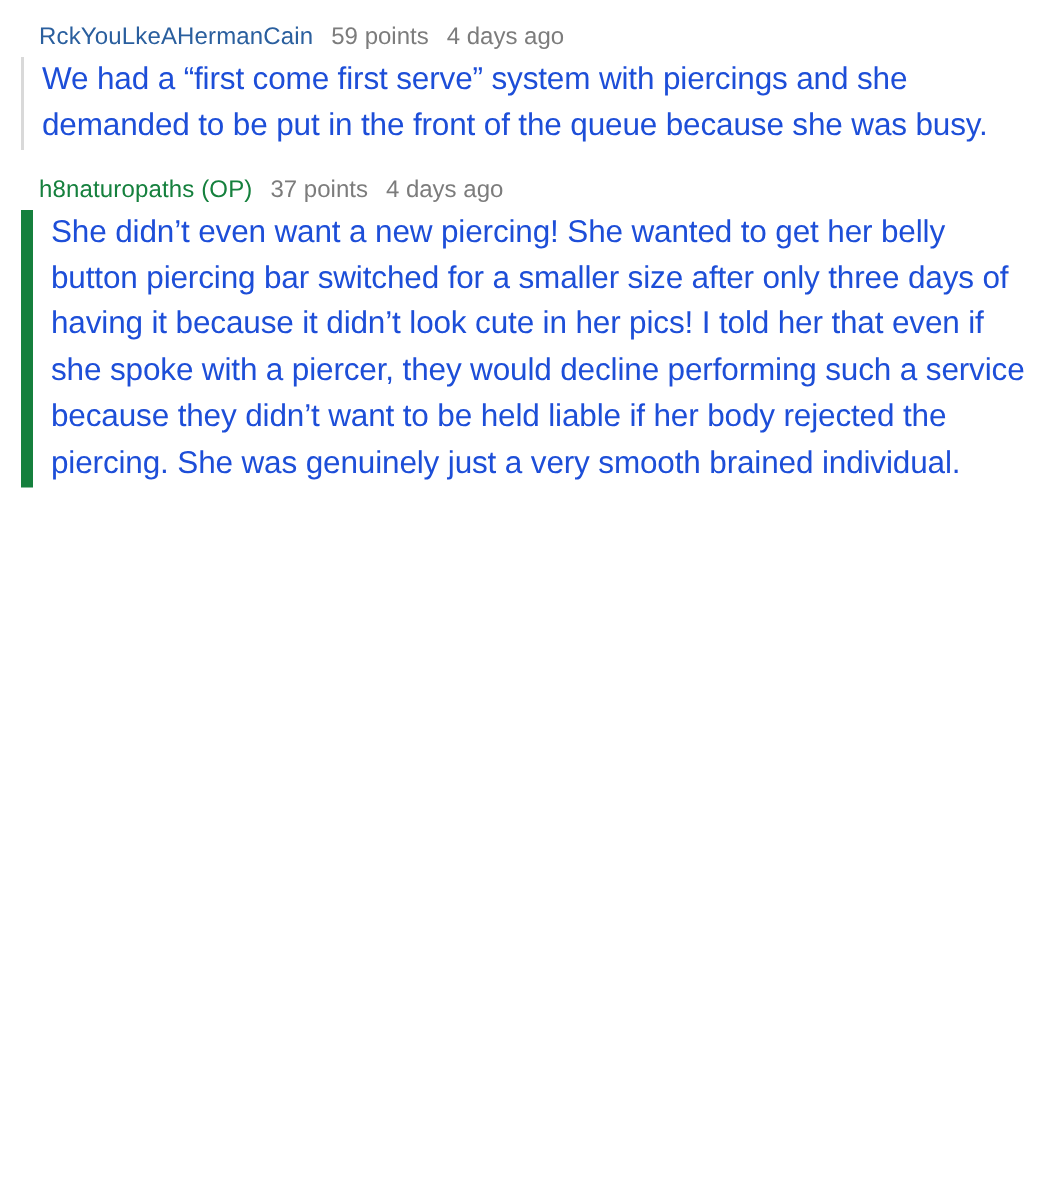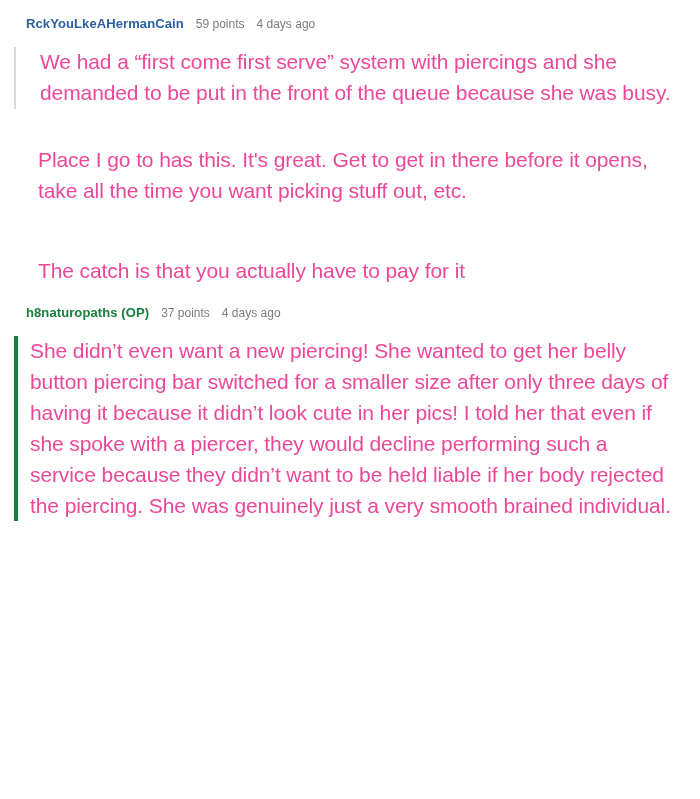--- a/index.html
+++ b/index.html
@@ -27,48 +27,49 @@
     margin: 0;
   }
   .comment-header {
     display: flex;
     align-items: baseline;
     gap: 12px;
     padding: 0 0 4px 12px;
     white-space: nowrap;
   }
   .author {
-    font-size: 13px;
-    font-weight: bold;
+    font-size: 16px;
+    font-weight: normal;
     letter-spacing: 0.1px;
   }
   .author.blue { color: #2a5f9e; }
   .author.op { color: #15803d; }
   .meta {
-    font-size: 12px;
+    font-size: 16px;
     color: #7c7c7c;
     font-weight: normal;
   }
   .body-quote {
     border-left: 2px solid #d9d9d9;
     padding: 0 0 0 12px;
     margin: 0;
   }
   .para {
     font-size: 21px;
     line-height: 1.47;
-    color: #ec4899;
-    margin: 12px;
+    color: #1d4ed8;
+    margin: 0;
     letter-spacing: -0.1px;
   }
   .gap-sm { height: 12px; }
   .gap-md { height: 26px; }
   .gap-xs { height: 6px; }
   .reply-body {
-    border-left: 4px solid #15803d;
+    border-left: 8px solid #15803d;
+    padding-left: 12px;
   }
   .top-text {
     padding-left: 12px;
   }
 </style>
 </head>
 <body>
 
 <div class="page">
 
@@ -78,25 +79,20 @@
       <span class="meta">59 points</span>
       <span class="meta">4 days ago</span>
     </div>
 
     <div class="body-quote">
       <p class="para">We had a “first come first serve” system with piercings and she demanded to be put in the front of the queue because she was busy.</p>
     </div>
 
     <div class="gap-sm"></div>
 
-    <div class="top-text">
-      <p class="para">Place I go to has this. It's great. Get to get in there before it opens, take all the time you want picking stuff out, etc.</p>
-      <div class="gap-md"></div>
-      <p class="para">The catch is that you actually have to pay for it</p>
-    </div>
   </div>
 
   <div class="gap-xs"></div>
 
   <div class="comment">
     <div class="comment-header">
       <span class="author op">h8naturopaths (OP)</span>
       <span class="meta">37 points</span>
       <span class="meta">4 days ago</span>
     </div>

